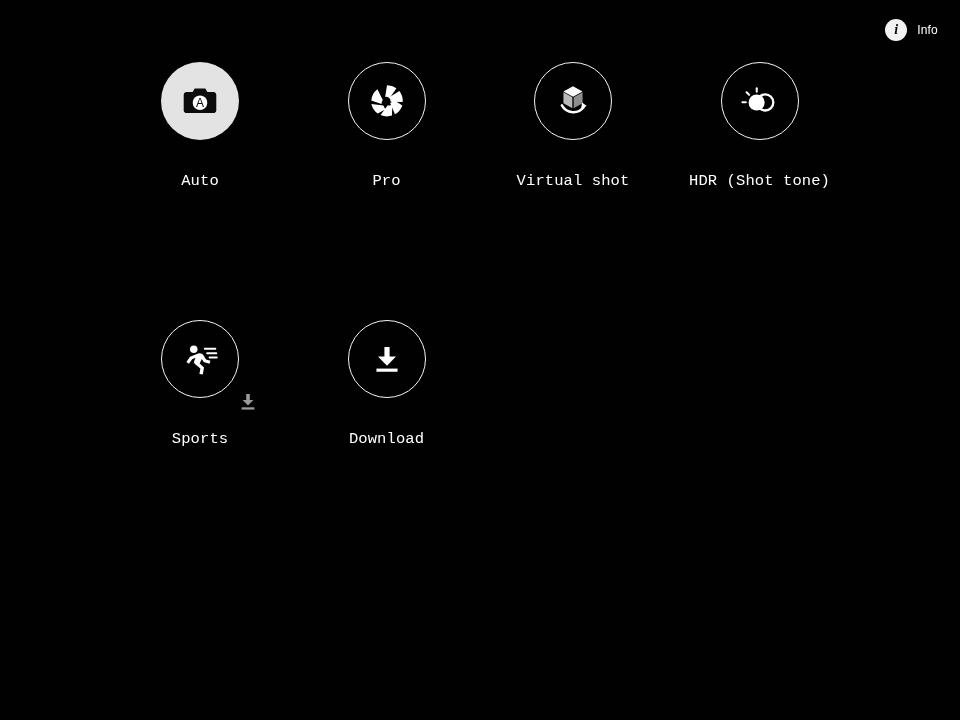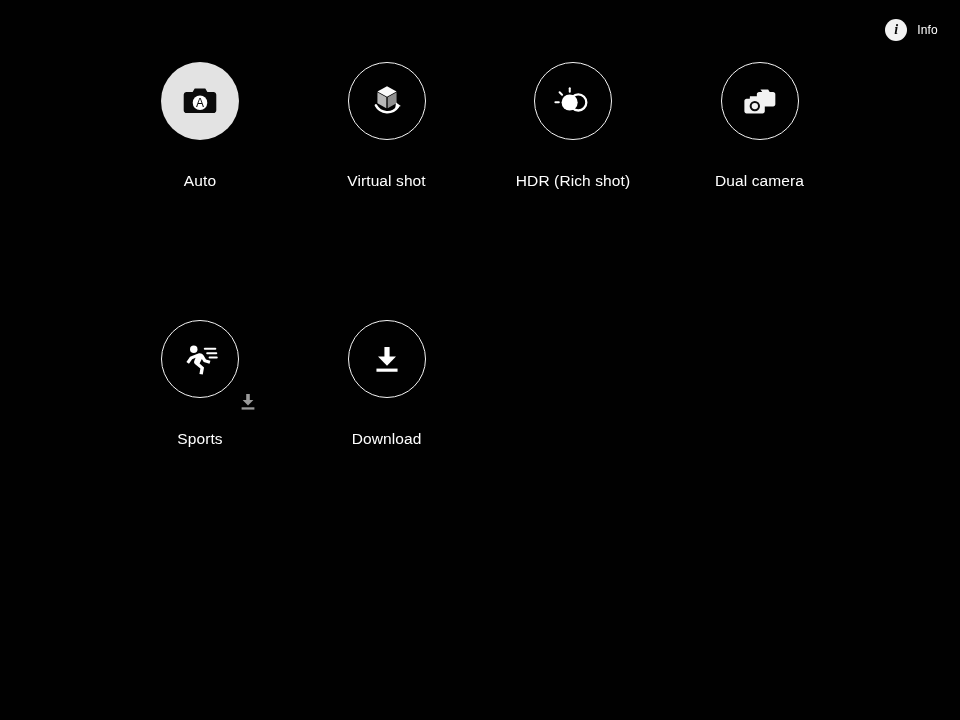--- a/index.html
+++ b/index.html
@@ -53,20 +53,21 @@
     display:flex; align-items:center; justify-content:center;
   }
   .mode-circle.ring   { border:1px solid #f5f5f5; }
   .mode-circle.filled { background:#e3e3e3; }
   .mode-label {
     margin-top:32px;
     color:#ffffff;
     font-size:15.5px;
     letter-spacing:.1px;
     white-space:nowrap;
+    font-family:Liberation Mono, monospace;
   }
   .dl-badge {
     position:absolute;
     right:-18px; bottom:-14px;
     width:16px; height:18px;
   }
   .icon-wrap { width:46px; height:46px; display:flex; align-items:center; justify-content:center; }
 </style>
 </head>
 <body>
@@ -88,20 +89,37 @@
               <text x="24" y="30.4" text-anchor="middle" font-family="Liberation Sans, sans-serif" font-size="12.5" fill="#0b0b0b">A</text>
             </svg>
           </span>
         </div>
         <div class="mode-label">Auto</div>
       </div>
       <div class="mode-tile">
         <div class="mode-circle ring">
           <span class="icon-wrap">
             <svg viewBox="0 0 48 48" width="46" height="46" xmlns="http://www.w3.org/2000/svg">
+              <g fill="#ffffff">
+                <path d="M24 7.5a16.5 16.5 0 0 1 9.9 3.3l-7.2 10.4a5.9 5.9 0 0 0-4.6-1.5z"></path>
+                <path d="M36.9 13.6A16.5 16.5 0 0 1 40.4 25l-12.6-.2a5.9 5.9 0 0 0-1.7-4.5z"></path>
+                <path d="M40 28.6a16.5 16.5 0 0 1-7.7 9.2l-5-11.6a5.9 5.9 0 0 0 3.1-3.7z"></path>
+                <path d="M29.2 39.2a16.5 16.5 0 0 1-11.9-.6l7.5-10.2a5.9 5.9 0 0 0 4.7-.8z"></path>
+                <path d="M14.4 37A16.5 16.5 0 0 1 7.7 27l12.5 1.7a5.9 5.9 0 0 0 2.9 3.6z"></path>
+                <path d="M7.6 23.4A16.5 16.5 0 0 1 14 11.7l5.6 11.3a5.9 5.9 0 0 0-1.3 4.1z"></path>
+              </g>
+            </svg>
+          </span>
+        </div>
+        <div class="mode-label">Pro</div>
+      </div>
+      <div class="mode-tile">
+        <div class="mode-circle ring">
+          <span class="icon-wrap">
+            <svg viewBox="0 0 48 48" width="46" height="46" xmlns="http://www.w3.org/2000/svg">
               <g>
                 <path fill="#fafafa" d="M24 8.5 34 14 24 19.5 14 14z"></path>
                 <path fill="#b8b8b8" d="M14 14.8 23.3 20v11.6L14 26.4z"></path>
                 <path fill="#8e8e8e" d="M34 14.8 24.7 20v11.6L34 26.4z"></path>
                 <path fill="none" stroke="#ffffff" stroke-width="2.6" stroke-linecap="round" d="M12.4 28.6A13.6 13.6 0 0 0 35.4 30"></path>
                 <path fill="#ffffff" d="M33.4 25.6 38.4 29.2 32.6 31.5z"></path>
               </g>
             </svg>
           </span>
         </div>
@@ -116,36 +134,21 @@
                 <circle cx="29.5" cy="25.5" r="8.4" fill="none" stroke="#ffffff" stroke-width="2.4"></circle>
                 <g stroke="#ffffff" stroke-width="2.1" stroke-linecap="round">
                   <line x1="9.2" y1="25.3" x2="5.6" y2="25.3"></line>
                   <line x1="20.6" y1="14.3" x2="20.6" y2="10.8"></line>
                   <line x1="12.6" y1="17.5" x2="10" y2="14.9"></line>
                 </g>
               </g>
             </svg>
           </span>
         </div>
-        <div class="mode-label">HDR (Rich shot)</div>
-      </div>
-      <div class="mode-tile">
-        <div class="mode-circle ring">
-          <span class="icon-wrap">
-            <svg viewBox="0 0 48 48" width="46" height="46" xmlns="http://www.w3.org/2000/svg">
-              <g fill="#f2f2f2">
-                <path d="M24.5 12h8l1.6 2.6h3.6c1.3 0 2.3 1 2.3 2.3v10.5c0 1.3-1 2.3-2.3 2.3H23c-1.3 0-2.3-1-2.3-2.3V16.9c0-1.3 1-2.3 2.3-2.3h3.3z"></path>
-                <path d="M13.5 19h8l1.6 2.6h3.6c1.3 0 2.3 1 2.3 2.3v10.8c0 1.3-1 2.3-2.3 2.3H10c-1.3 0-2.3-1-2.3-2.3V23.9c0-1.3 1-2.3 2.3-2.3h3.3z"></path>
-              </g>
-              <circle cx="18.6" cy="29.3" r="5.4" fill="#0b0b0b"></circle>
-              <circle cx="18.6" cy="29.3" r="3.3" fill="#f2f2f2"></circle>
-            </svg>
-          </span>
-        </div>
-        <div class="mode-label">Dual camera</div>
+        <div class="mode-label">HDR (Shot tone)</div>
       </div>
       <div class="mode-tile">
         <div class="mode-circle ring">
           <span class="icon-wrap">
             <svg viewBox="0 0 48 48" width="46" height="46" xmlns="http://www.w3.org/2000/svg">
               <g fill="#ffffff">
                 <circle cx="17.5" cy="13.8" r="3.9"></circle>
                 <path d="M22.2 18.3c2.3-.6 4.3.2 5.4 1.9l2.7 4.2 4.6 1.5-1 3.1-6-2-2-3-2.3 4.6 4.6 4.2-1.3 7.5-3.5-.6 1-5.7-5.4-4.6c-1.2-1-1.5-2.4-.9-3.7l1.3-3-3.6 1.6-3.3 4.6-2.7-1.9 3.8-5.4z"></path>
               </g>
               <g stroke="#ffffff" stroke-width="2.1" stroke-linecap="round">

